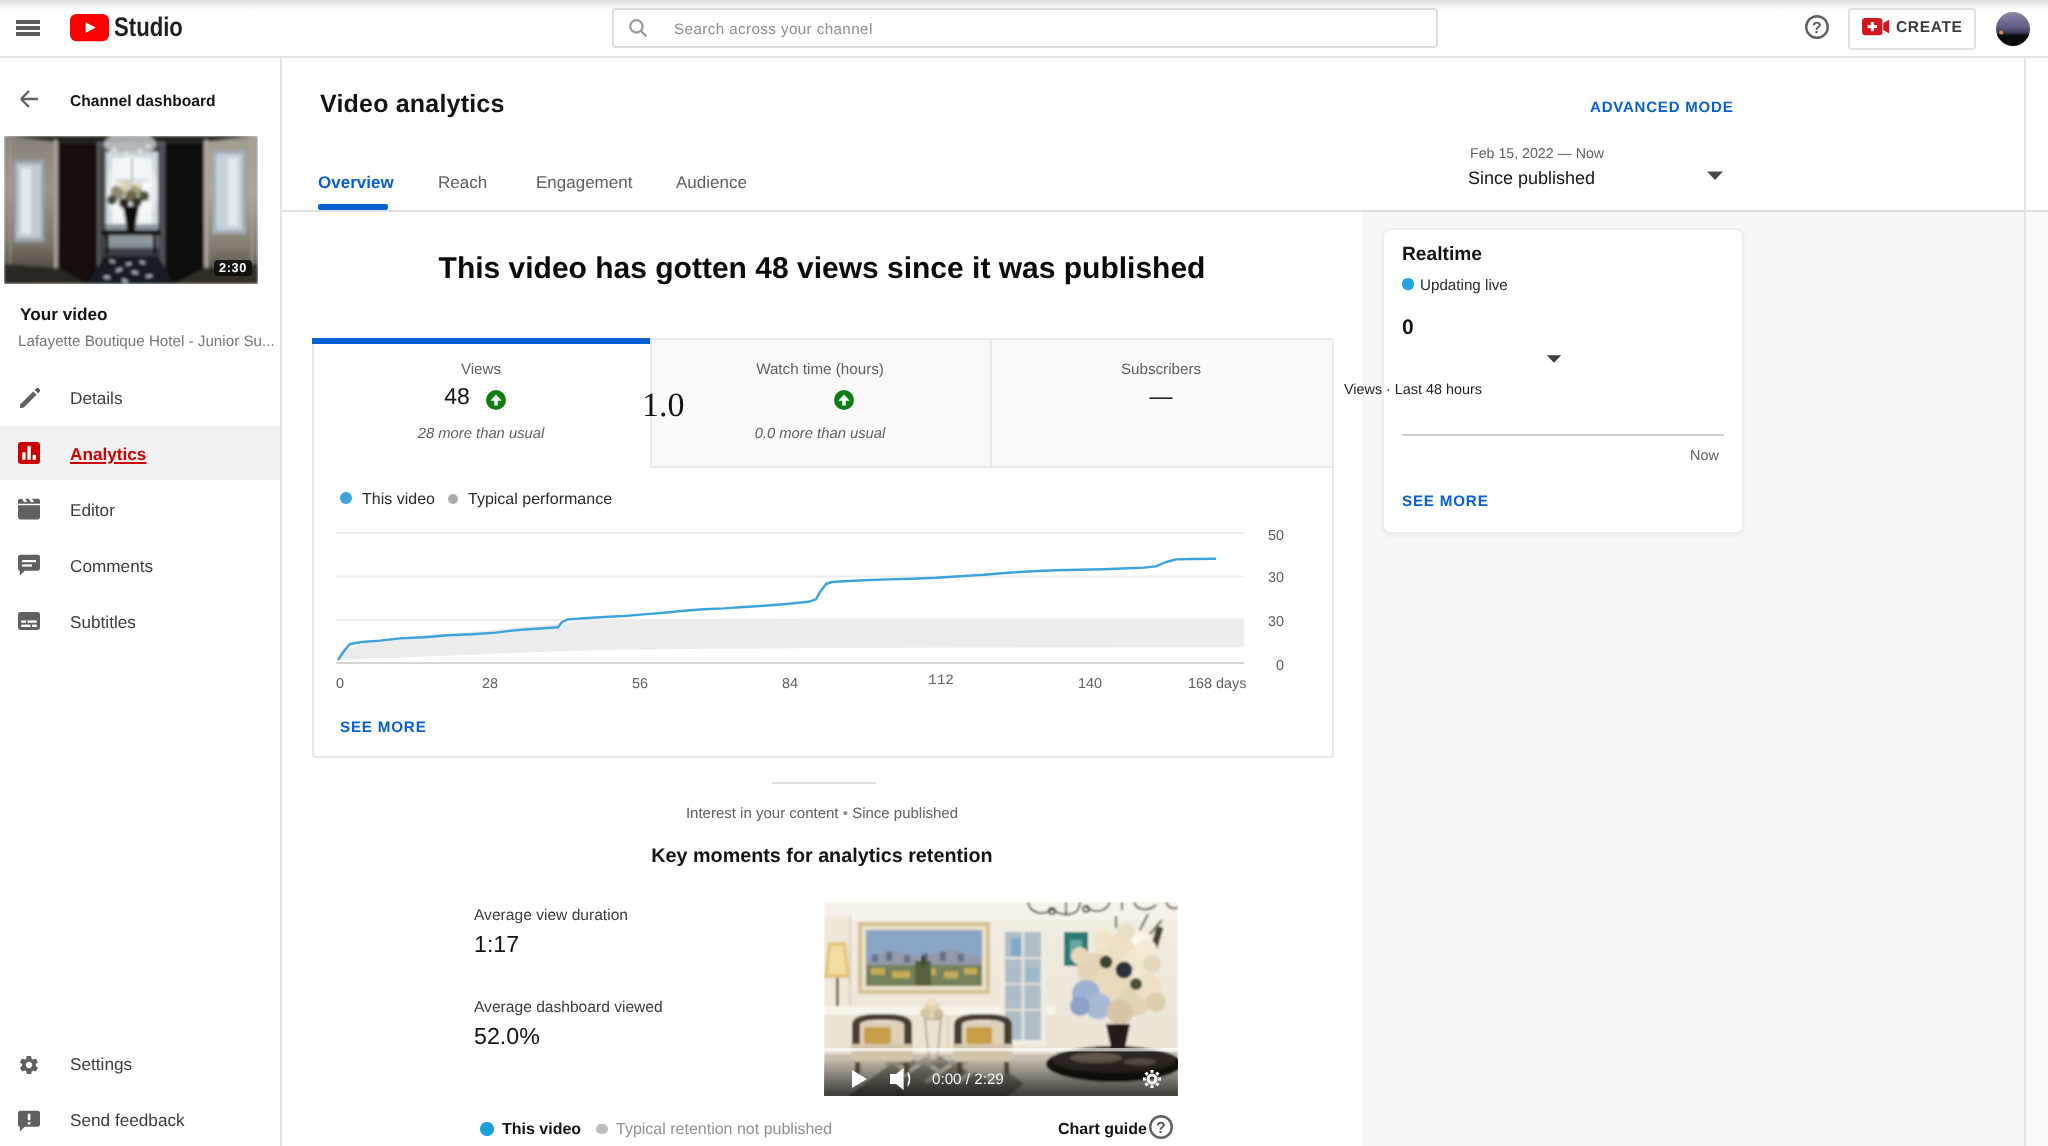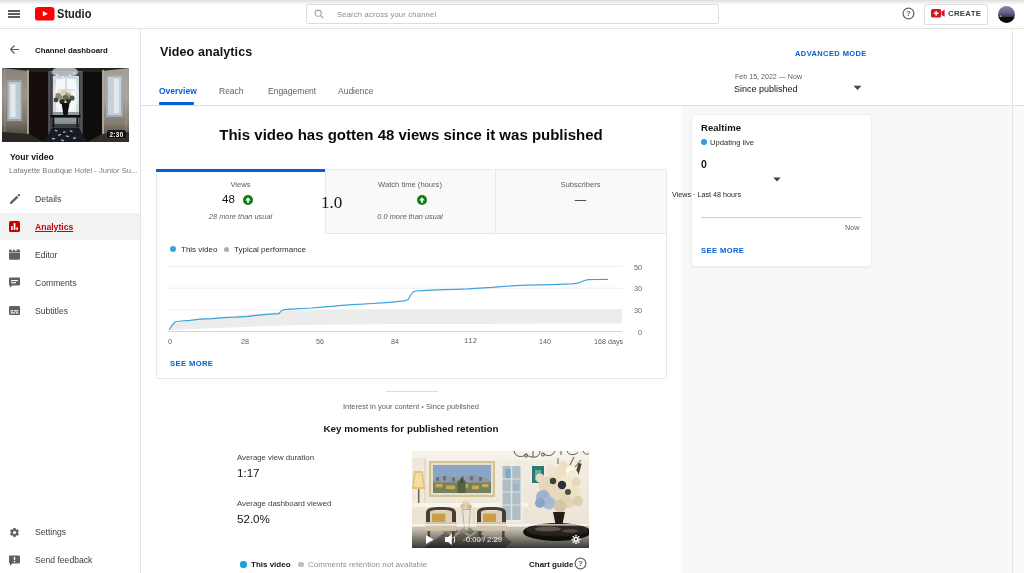--- a/index.html
+++ b/index.html
@@ -315,21 +315,21 @@
     <div class="abs" style="left:464px;top:337px;font-size:7.2px;color:#606060;font-family:Liberation Mono, monospace;">112</div>
     <div class="abs" style="left:539px;top:337px;font-size:7.2px;color:#606060;">140</div>
     <div class="abs" style="left:594px;top:337px;font-size:7.2px;color:#606060;">168 days</div>
 
     <div class="abs seemore" style="left:170px;top:359px;">SEE MORE</div>
   </div>
 
   <div id="keymoments">
     <div class="abs" style="left:386px;top:391px;width:52px;height:1px;background:#dedede;"></div>
     <div class="abs" style="left:141px;top:402px;width:540px;text-align:center;font-size:7.5px;color:#606060;">Interest in your content <span style="color:#909090;">•</span> Since published</div>
-    <div class="abs" style="left:141px;top:423px;width:540px;text-align:center;font-size:9.9px;font-weight:bold;color:#141414;">Key moments for published retention</div>
+    <div class="abs" style="left:141px;top:423px;width:540px;text-align:center;font-size:9.9px;font-weight:bold;color:#141414;">Key moments for analytics retention</div>
 
     <div class="abs" style="left:237px;top:453px;font-size:7.8px;color:#3c3c3c;">Average view duration</div>
     <div class="abs" style="left:237px;top:466px;font-size:11.6px;color:#141414;">1:17</div>
     <div class="abs" style="left:237px;top:499px;font-size:7.8px;color:#3c3c3c;">Average dashboard viewed</div>
     <div class="abs" style="left:237px;top:512px;font-size:11.6px;color:#141414;">52.0%</div>
 
     <div class="abs" style="left:412px;top:451px;width:177px;height:97px;">
       <svg width="177" height="97" viewBox="0 0 177 97">
         <defs>
           <filter id="vb" x="-5%" y="-5%" width="110%" height="110%">
@@ -511,21 +511,21 @@
             <line x1="-2.2" y1="2.2" x2="-3.2" y2="3.2"></line>
             <line x1="2.2" y1="-2.2" x2="3.2" y2="-3.2"></line>
           </g>
         </g>
       </svg>
     </div>
 
     <div class="abs" style="left:240px;top:561px;width:6.5px;height:6.5px;border-radius:50%;background:#1ba1d7;"></div>
     <div class="abs" style="left:251px;top:560px;font-size:8px;font-weight:bold;color:#141414;">This video</div>
     <div class="abs" style="left:298px;top:561.5px;width:5.5px;height:5.5px;border-radius:50%;background:#bdbdbd;"></div>
-    <div class="abs" style="left:308px;top:560px;font-size:8px;color:#909090;">Comments retention not available</div>
+    <div class="abs" style="left:308px;top:560px;font-size:8px;color:#909090;">Typical retention not published</div>
     <div class="abs" style="left:529px;top:560px;font-size:8px;font-weight:bold;color:#141414;">Chart guide</div>
     <svg class="abs" style="left:574px;top:557px;" width="13" height="13" viewBox="0 0 13 13">
       <circle cx="6.5" cy="6.5" r="5.4" fill="none" stroke="#606060" stroke-width="1.2"></circle>
       <text x="6.5" y="9.3" font-size="8" font-weight="bold" fill="#606060" text-anchor="middle" font-family="Liberation Sans">?</text>
     </svg>
   </div>
 
 </div>
 
 </body></html>

